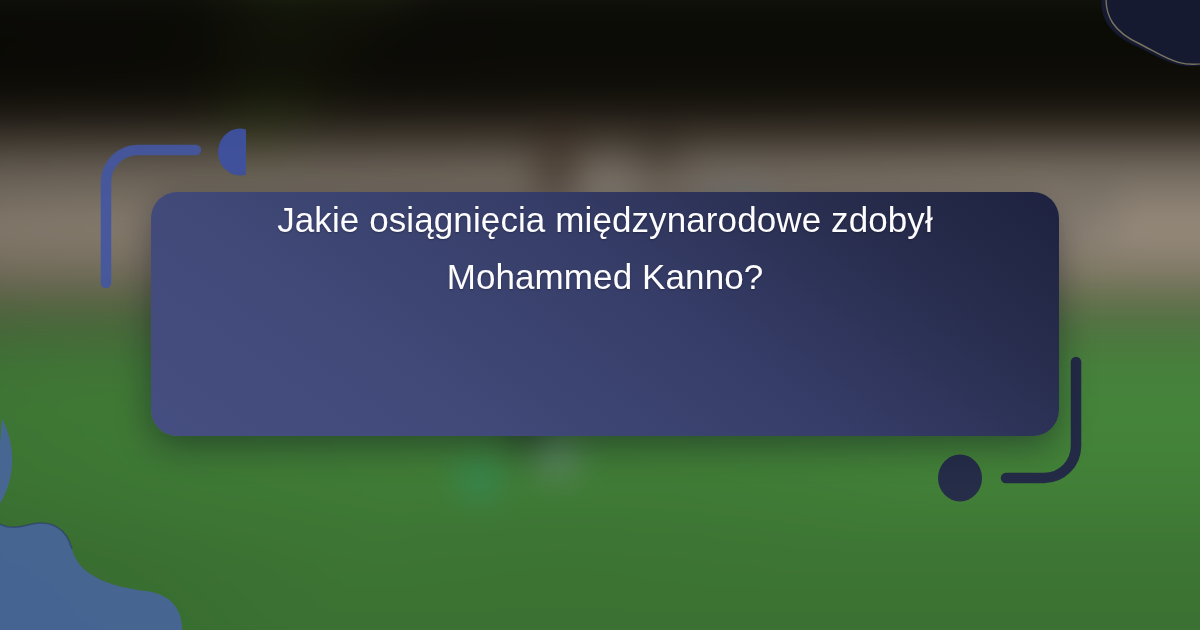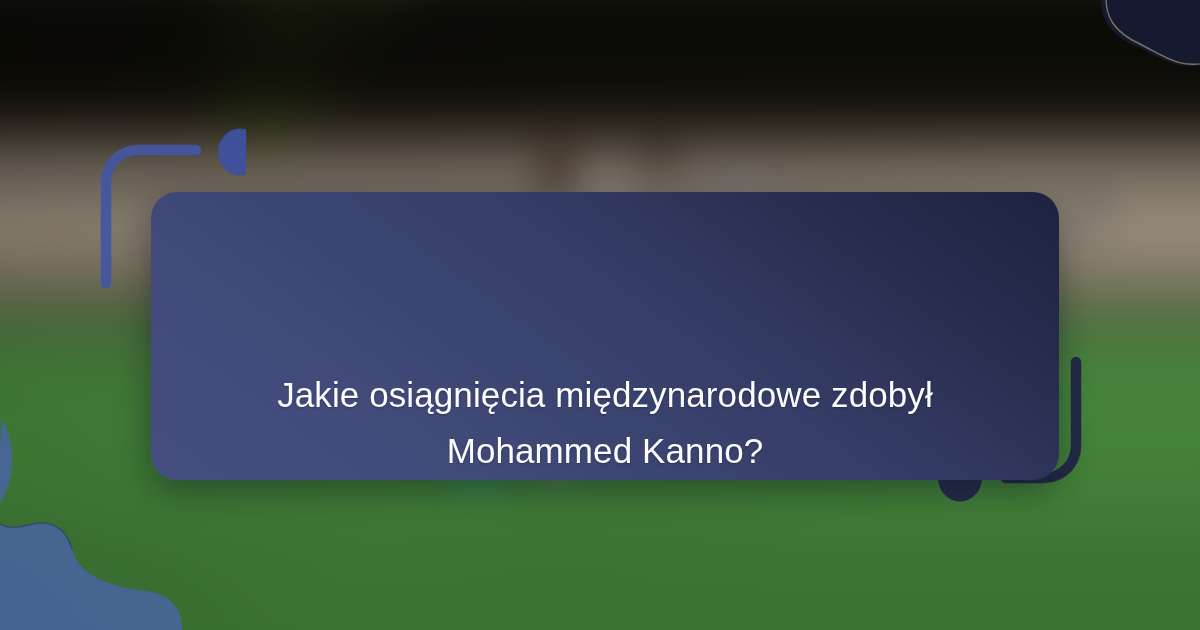--- a/index.html
+++ b/index.html
@@ -87,27 +87,27 @@
   .deco { position: absolute; z-index: 2; }
   .deco-tl { left: 96px;  top: 120px; }
   .deco-br { left: 930px; top: 350px; }
 
   
   .card {
     position: absolute;
     left: 151px;
     top: 192px;
     width: 908px;
-    height: 288px;
+    height: 244px;
     z-index: 3;
     border-radius: 26px;
     background: linear-gradient(36deg, #454e80 0%, #414a79 26%, #363d68 56%, #272c4c 82%, #1e2240 100%);
     box-shadow: 0 10px 34px rgba(10,12,28,.42);
     display: flex;
-    align-items: flex-end;
+    align-items: flex-start;
     justify-content: center;
     box-sizing: border-box;
     padding: 0 58px;
   }
   .card-text {
     color: #fdfdff;
     font-size: 35px;
     line-height: 1.62;
     font-weight: 400;
     text-align: center;

